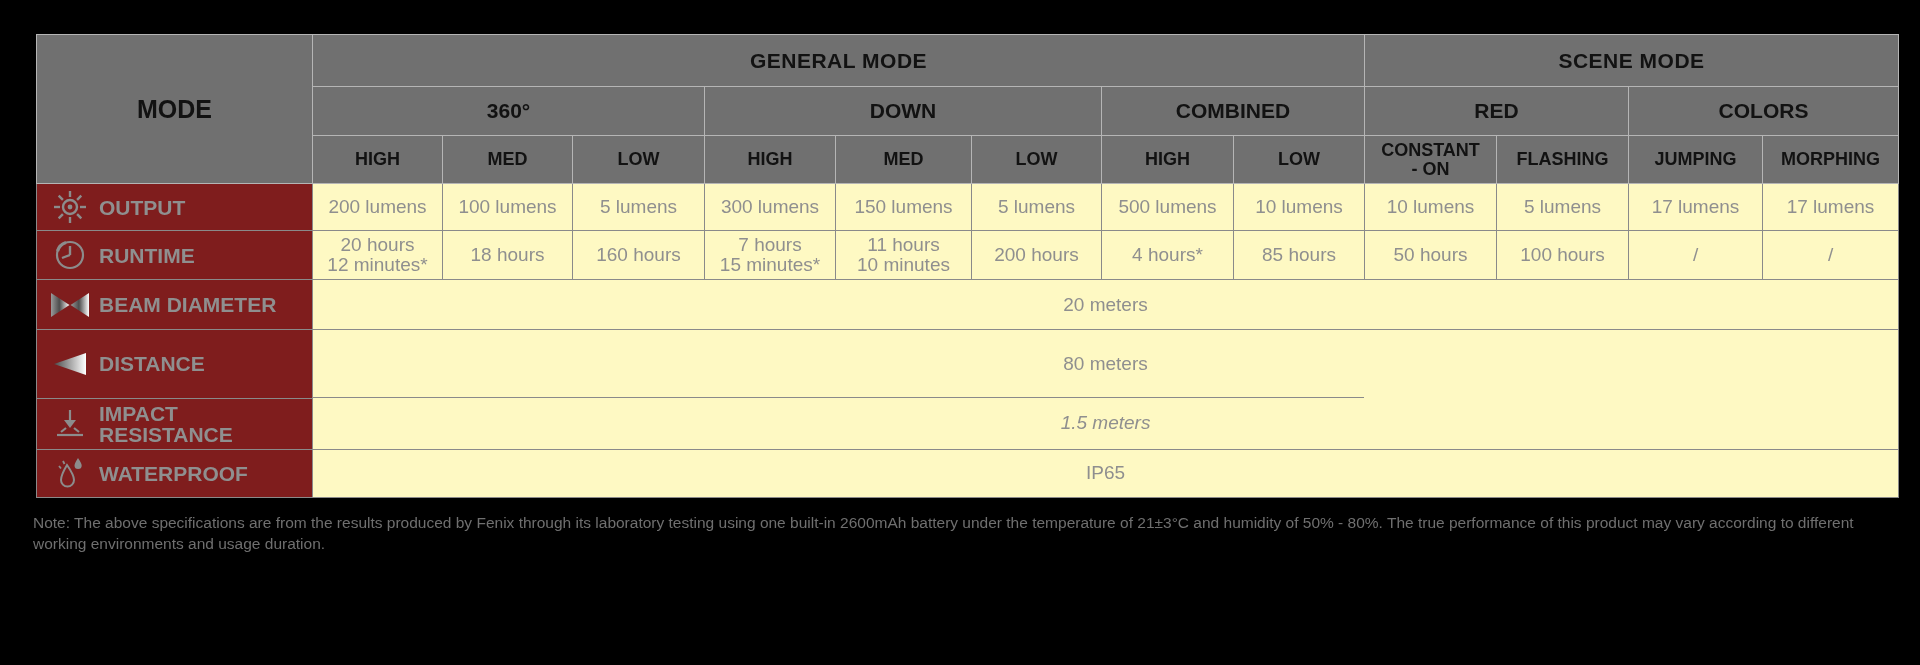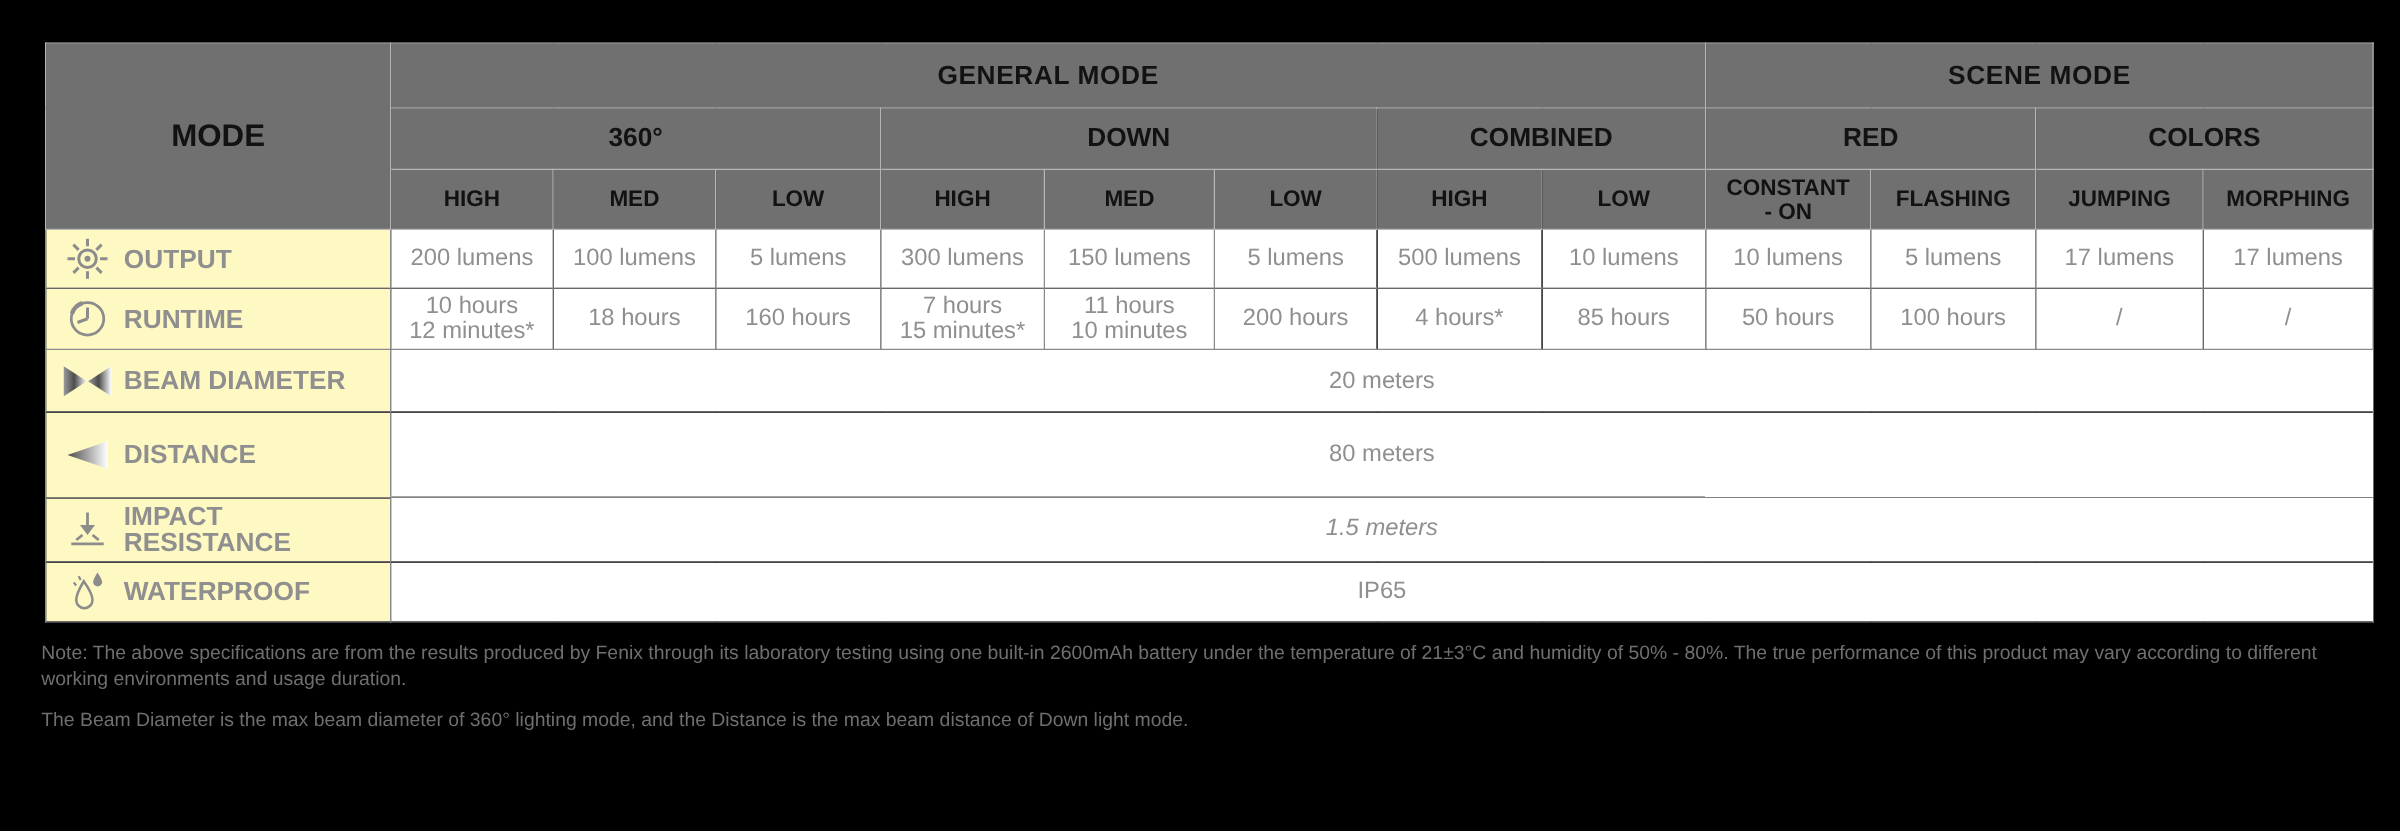--- a/index.html
+++ b/index.html
@@ -17,26 +17,26 @@
     background:#707070;color:#121212;font-weight:bold;
     border:1px solid #b5b5b5;text-align:center;vertical-align:middle;
   }
   .sec-th{font-size:21px;letter-spacing:.5px;}
   .grp-th{font-size:21px;}
   .lvl-th{font-size:18px;white-space:pre-line;line-height:19px;margin-top:28px;}
   .mode-th{font-size:25px;}
 
   
   .dcell{
-    background:#ffffff;color:#8f8f8f;
+    background:#fef9c3;color:#8f8f8f;
     border:1px solid #8a8a8a;text-align:center;vertical-align:middle;
     font-size:19px;white-space:pre-line;line-height:20px;
   }
   .row-label{
-    background:#fef9c3;color:#8f8f8f;
+    background:#7f1d1d;color:#8f8f8f;
     border:1px solid #8a8a8a;text-align:left;vertical-align:middle;
     font-size:21px;font-weight:bold;line-height:21px;
   }
   .label-flex{display:flex;align-items:center;}
   .icon-box{width:58px;min-width:58px;display:flex;justify-content:center;align-items:center;}
   .label-text{padding-right:4px;}
 
   .merged{position:relative;}
   .no-bottom{border-bottom:none;margin-left:48px;}
   .no-top{border-top:none;font-style:italic;}
@@ -147,21 +147,21 @@
           <svg width="34" height="34" viewBox="0 0 34 34">
             <circle cx="17" cy="17" r="13" fill="none" stroke="#8c8c8c" stroke-width="2.2"></circle>
             <path d="M4.5 13 A13 13 0 0 1 13 4.5" fill="none" stroke="#8c8c8c" stroke-width="3.4"></path>
             <line x1="17" y1="17" x2="17" y2="8" stroke="#8c8c8c" stroke-width="2.4"></line>
             <line x1="17" y1="17" x2="9" y2="20" stroke="#8c8c8c" stroke-width="2.4"></line>
           </svg>
         </span>
         <span class="label-text">RUNTIME</span>
       </div>
     </th>
-    <td class="dcell">10 hours
+    <td class="dcell">20 hours
 12 minutes*</td>
     <td class="dcell">18 hours</td>
     <td class="dcell">160 hours</td>
     <td class="dcell">7 hours
 15 minutes*</td>
     <td class="dcell">11 hours
 10 minutes</td>
     <td class="dcell">200 hours</td>
     <td class="dcell">4 hours*</td>
     <td class="dcell">85 hours</td>
@@ -251,14 +251,13 @@
         <span class="label-text">WATERPROOF</span>
       </div>
     </th>
     <td class="dcell merged" colspan="12">IP65</td>
   </tr>
 </tbody>
   </table>
 
 <div class="notes">
   <p>Note: The above specifications are from the results produced by Fenix through its laboratory testing using one built-in 2600mAh battery under the temperature of 21±3°C and humidity of 50% - 80%. The true performance of this product may vary according to different working environments and usage duration.</p>
-  <p>The Beam Diameter is the max beam diameter of 360° lighting mode, and the Distance is the max beam distance of Down light mode.</p>
 </div>
 
 </body></html>

